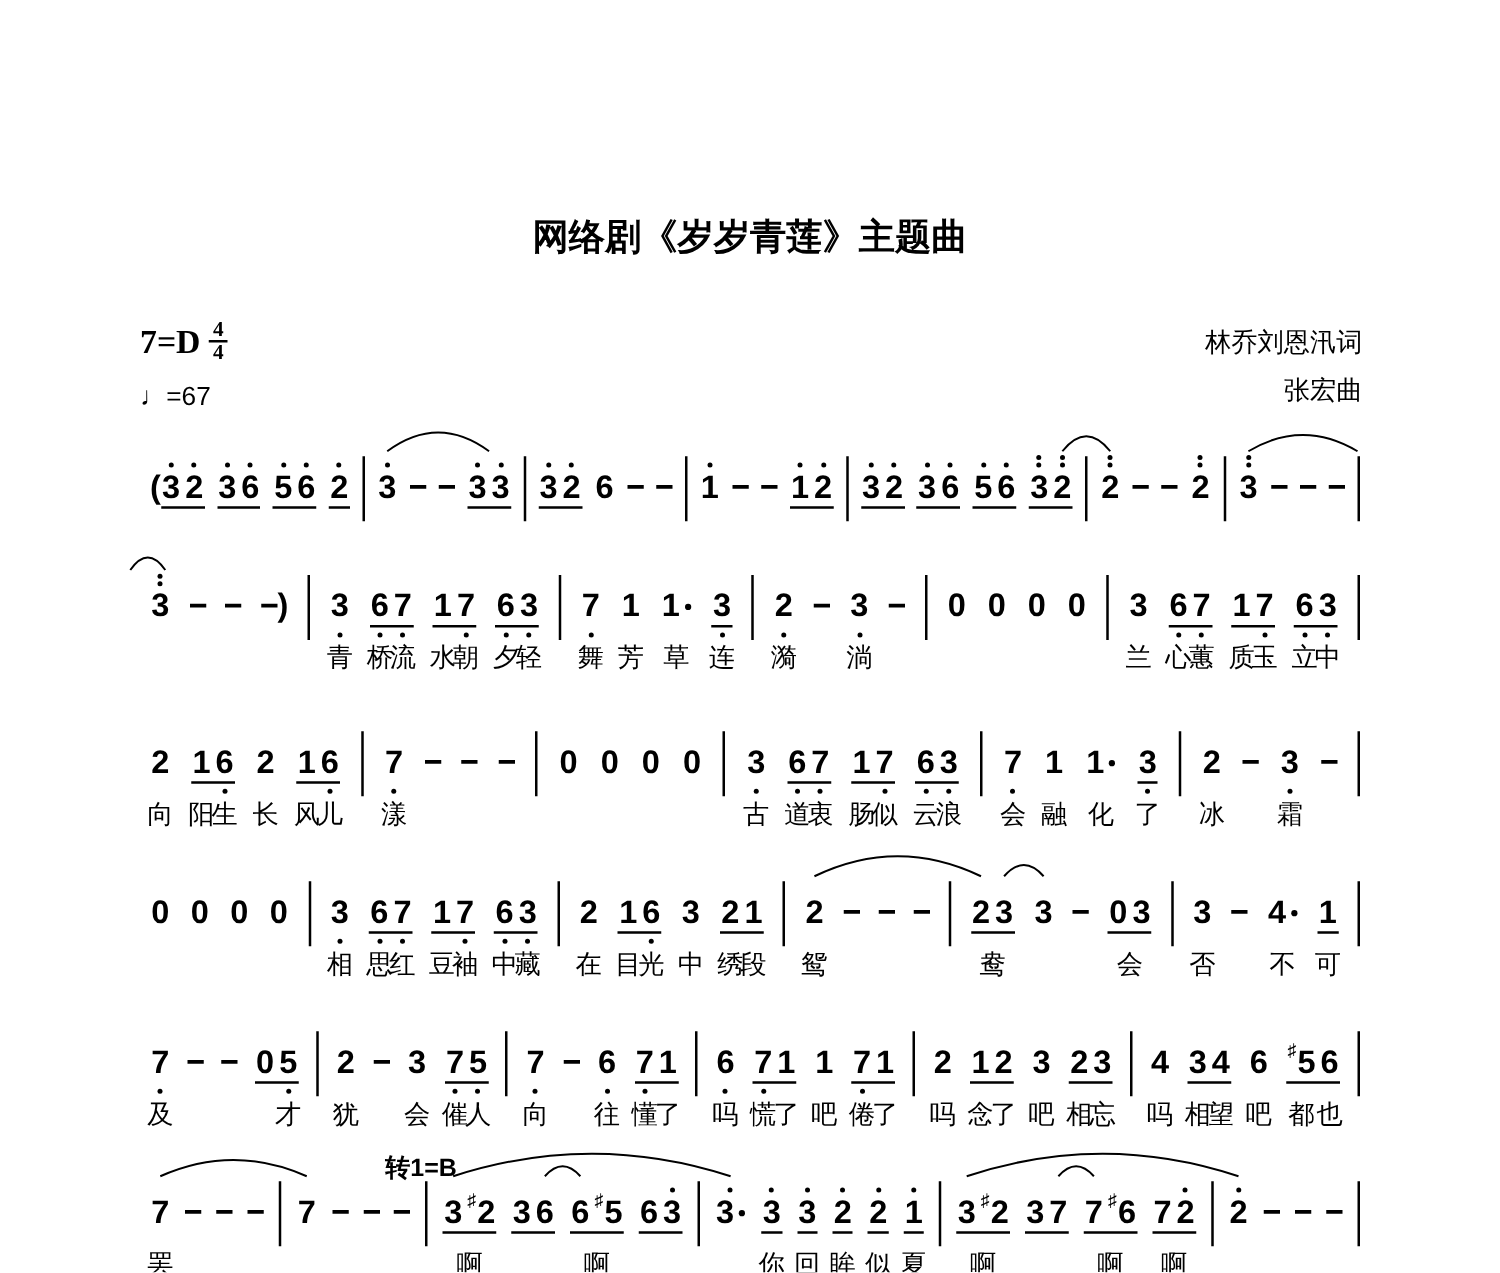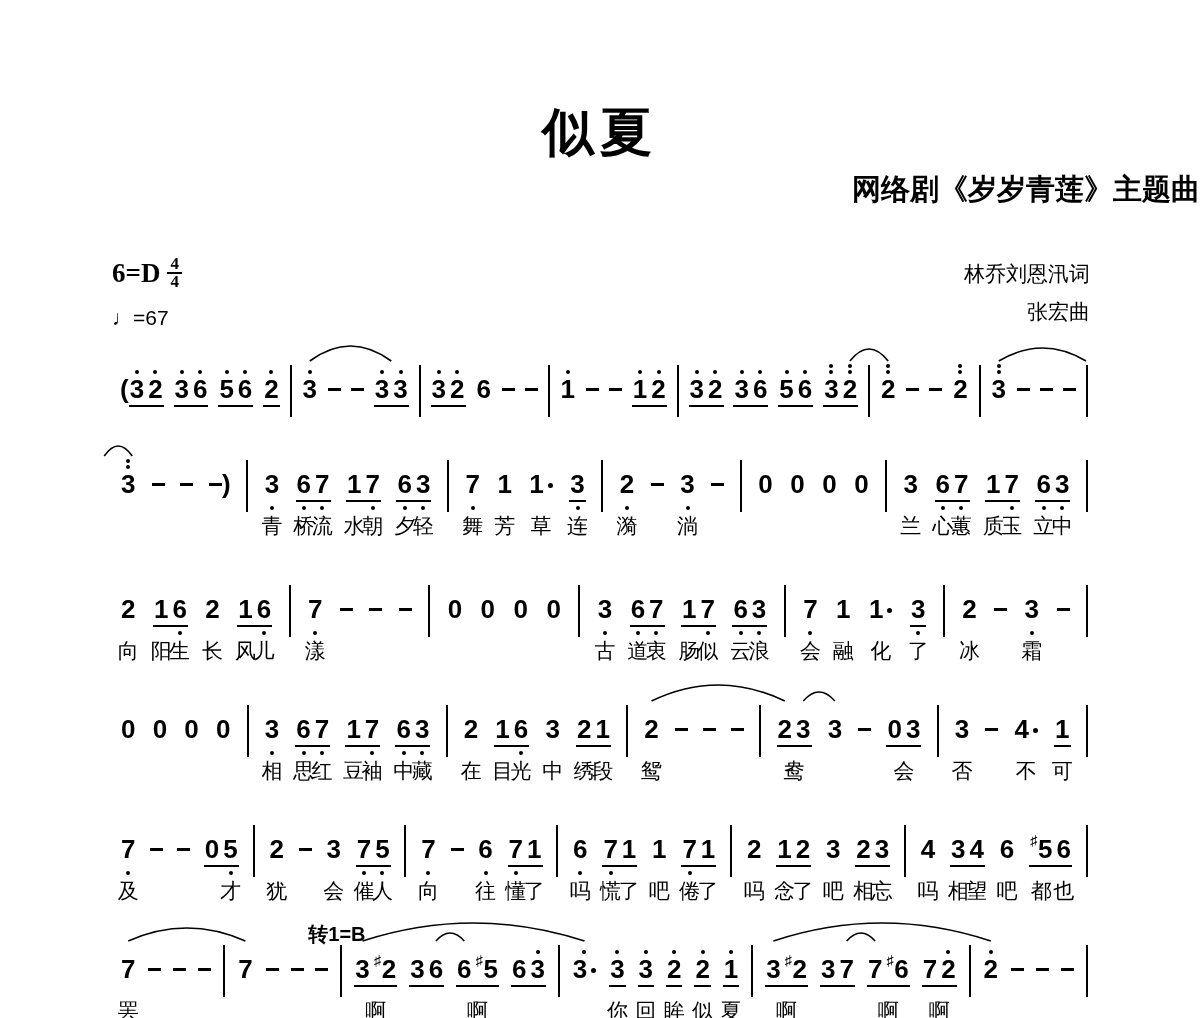--- a/index.html
+++ b/index.html
@@ -2,21 +2,21 @@
 <html><head>
 <meta charset="utf-8">
 <style>
   html,body{margin:0;padding:0;background:#fff;}
   .page{position:relative;width:1200px;height:1018px;background:#ffffff;color:#000;
         font-family:"Liberation Sans",sans-serif;overflow:hidden;}
   
   .title{position:absolute;left:0;top:98px;width:100%;text-align:center;
          font-size:52px;font-weight:700;letter-spacing:6px;
          font-family:"Liberation Serif",serif;}
-  .subtitle{position:absolute;left:0;top:170px;width:100%;text-align:right;
+  .subtitle{position:absolute;left:0;top:170px;width:100%;text-align:center;
             font-size:29px;font-weight:700;font-family:"Liberation Serif",serif;}
   .singer{position:absolute;left:0;top:226px;width:100%;text-align:center;
           font-size:23px;font-weight:700;font-family:"Liberation Serif",serif;}
   .keysig{position:absolute;left:112px;top:258px;display:inline-flex;align-items:flex-start;
           font-family:"Liberation Serif",serif;font-weight:700;font-size:27px;}
   .keysig .frac{display:inline-flex;flex-direction:column;align-items:center;margin-left:7px;margin-top:-2px;}
   .keysig .frac i{font-style:normal;font-size:17px;line-height:16px;font-weight:700;padding:0 3px;}
   .keysig .frac i:first-child{border-bottom:2px solid #000;}
   .tempo{position:absolute;left:112px;top:306px;font-size:21px;}
   .credit1{position:absolute;right:110px;top:260px;font-size:21px;font-family:"Liberation Serif",serif;}
@@ -42,24 +42,23 @@
   .paren{font-size:26px;font-weight:700;line-height:28px;margin-top:12px;}
   .lyric{position:absolute;transform:translateX(-50%);font-size:21px;line-height:1;white-space:nowrap;
          font-family:"Liberation Serif",serif;}
   .ann{position:absolute;font-size:20px;font-weight:700;white-space:nowrap;}
   svg.slurs{position:absolute;left:0;top:-16px;overflow:visible;pointer-events:none;}
 </style>
 </head>
 <body>
 
 <div class="page">
-  <div class="title">似夏</div>
   <div class="subtitle">网络剧《岁岁青莲》主题曲</div>
   <div class="keysig">
-    <span>6=D</span>
+    <span>7=D</span>
     <span class="frac">
       <i>4</i>
       <i>4</i>
     </span>
   </div>
   <div class="tempo">♩=67</div>
   <div class="credit1">林乔刘恩汛词</div>
   <div class="credit2">张宏曲</div>
   <div id="score">
       <div class="line" style="top: 363px;">

